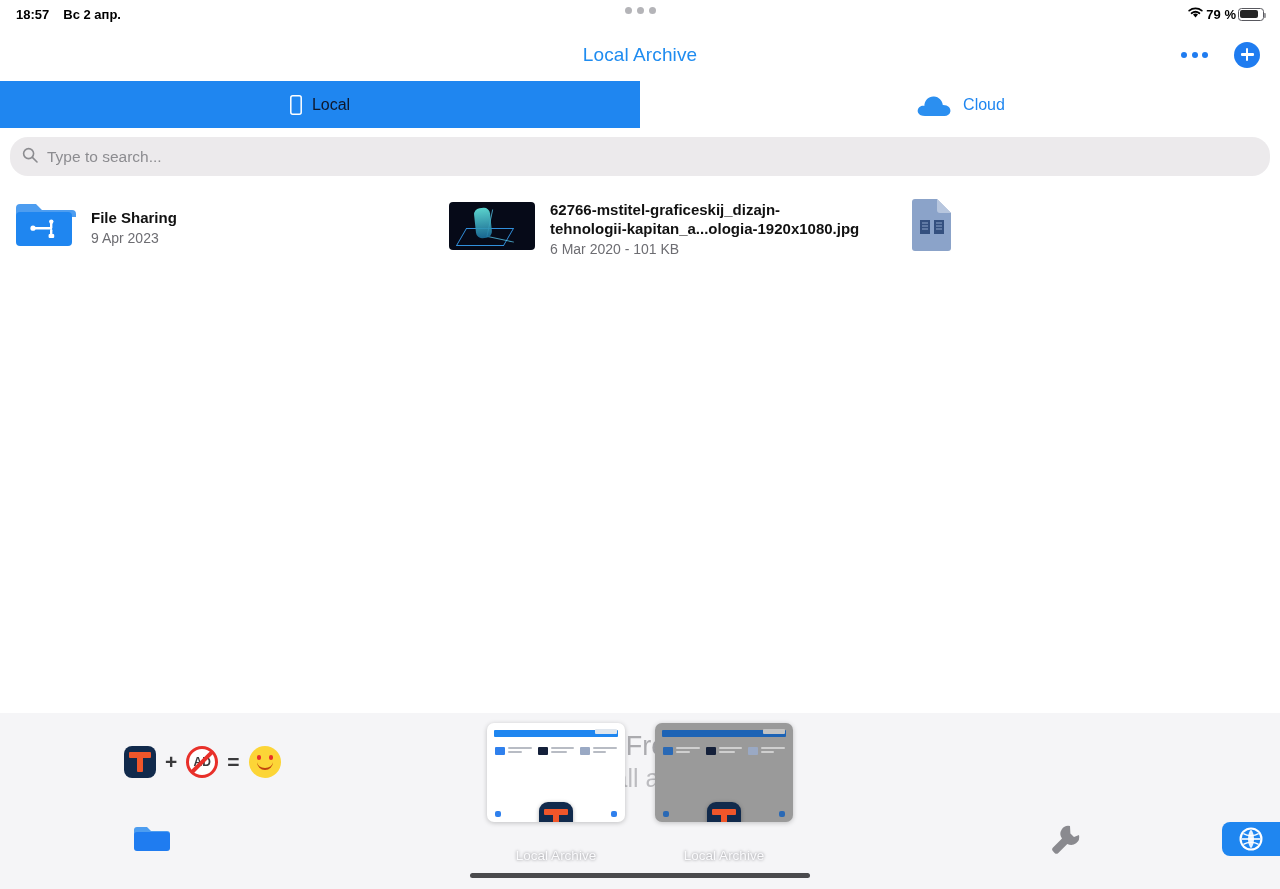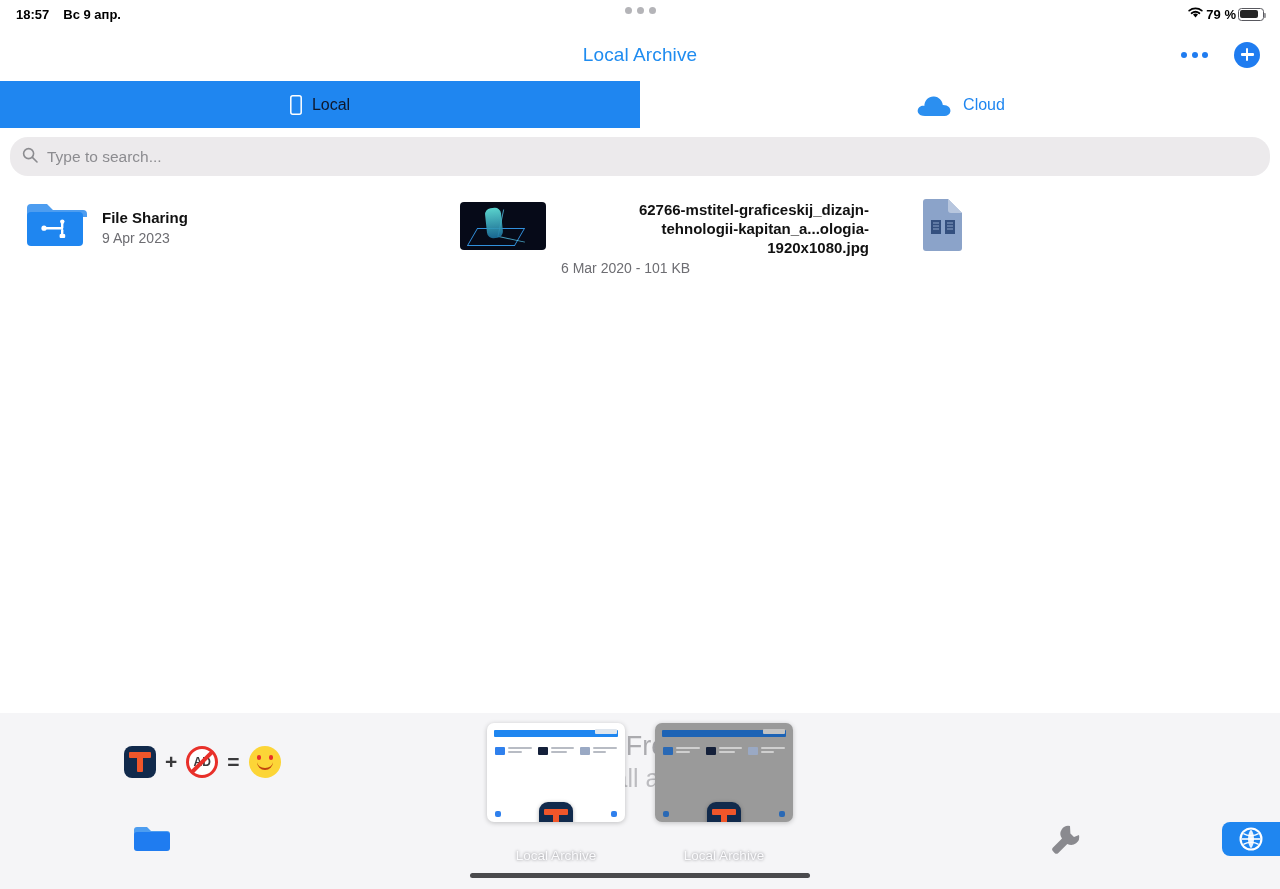--- a/index.html
+++ b/index.html
@@ -66,28 +66,28 @@
   .searchwrap { position: absolute; top: 137px; left: 10px; width: 1260px; height: 39px; }
   .searchbar {
     width: 100%; height: 100%; background: #eceaec; border-radius: 18px;
     display: flex; align-items: center; padding: 0 12px; gap: 9px;
   }
   .search-ph { font-size: 15.5px; color: #8c8c90; }
 
   
   .filegrid { position: absolute; top: 190px; left: 0; width: 1280px; }
   .filerow { display: flex; }
-  .fileitem { display: flex; align-items: flex-start; gap: 15px; padding: 6px 23px; cursor: pointer; }
+  .fileitem { display: flex; align-items: flex-start; gap: 15px; padding: 6px 12px; cursor: pointer; }
   .fi-1 { width: 437px; }
   .fi-2 { width: 455px; }
   .fi-3 { width: 388px; }
   .fi-meta { padding-top: 12px; min-width: 0; }
   .fi-name { font-size: 15px; font-weight: 700; color: #111; line-height: 19px; }
   .fi-sub { font-size: 14px; color: #6d6d72; margin-top: 3px; }
-  .fi-name.two { padding-top: 0; text-align: right; }
+  .fi-name.two { padding-top: 0; }
   .thumb-img {
     width: 86px; height: 48px; border-radius: 4px; margin-top: 6px; flex: none;
     background: #060a18; position: relative; overflow: hidden;
   }
   .thumb-img .g1 { position: absolute; left: 26px; top: 6px; width: 16px; height: 30px;
     background: linear-gradient(180deg,#63e8e0,#1a6f9d); border-radius: 6px; transform: rotate(-6deg); opacity: .9;}
   .thumb-img .g2 { position: absolute; left: 12px; top: 26px; width: 48px; height: 18px;
     border: 1.4px solid #3aa8ff; transform: skewX(-30deg); opacity: .85; }
   .thumb-img .g3 { position: absolute; left: 40px; top: 10px; width: 28px; height: 28px;
     border-left: 1.4px solid #5fd8ff; border-bottom: 1.4px solid #5fd8ff; transform: rotate(12deg); opacity: .7;}
@@ -174,21 +174,21 @@
   }
 </style>
 </head>
 <body>
 
 <div class="screen">
 
   <div class="statusbar">
     <div class="status-left">
       <span>18:57</span>
-      <span>Вс 9 апр.</span>
+      <span>Вс 2 апр.</span>
     </div>
     <div class="multitask-dots">
       <span></span>
       <span></span>
       <span></span>
     </div>
     <div class="status-right">
       <span>
         <svg width="17" height="13" viewBox="0 0 17 13">
           <path d="M8.5 11.6 L11 8.6 A4 4 0 0 0 6 8.6 Z" fill="#000"></path>

